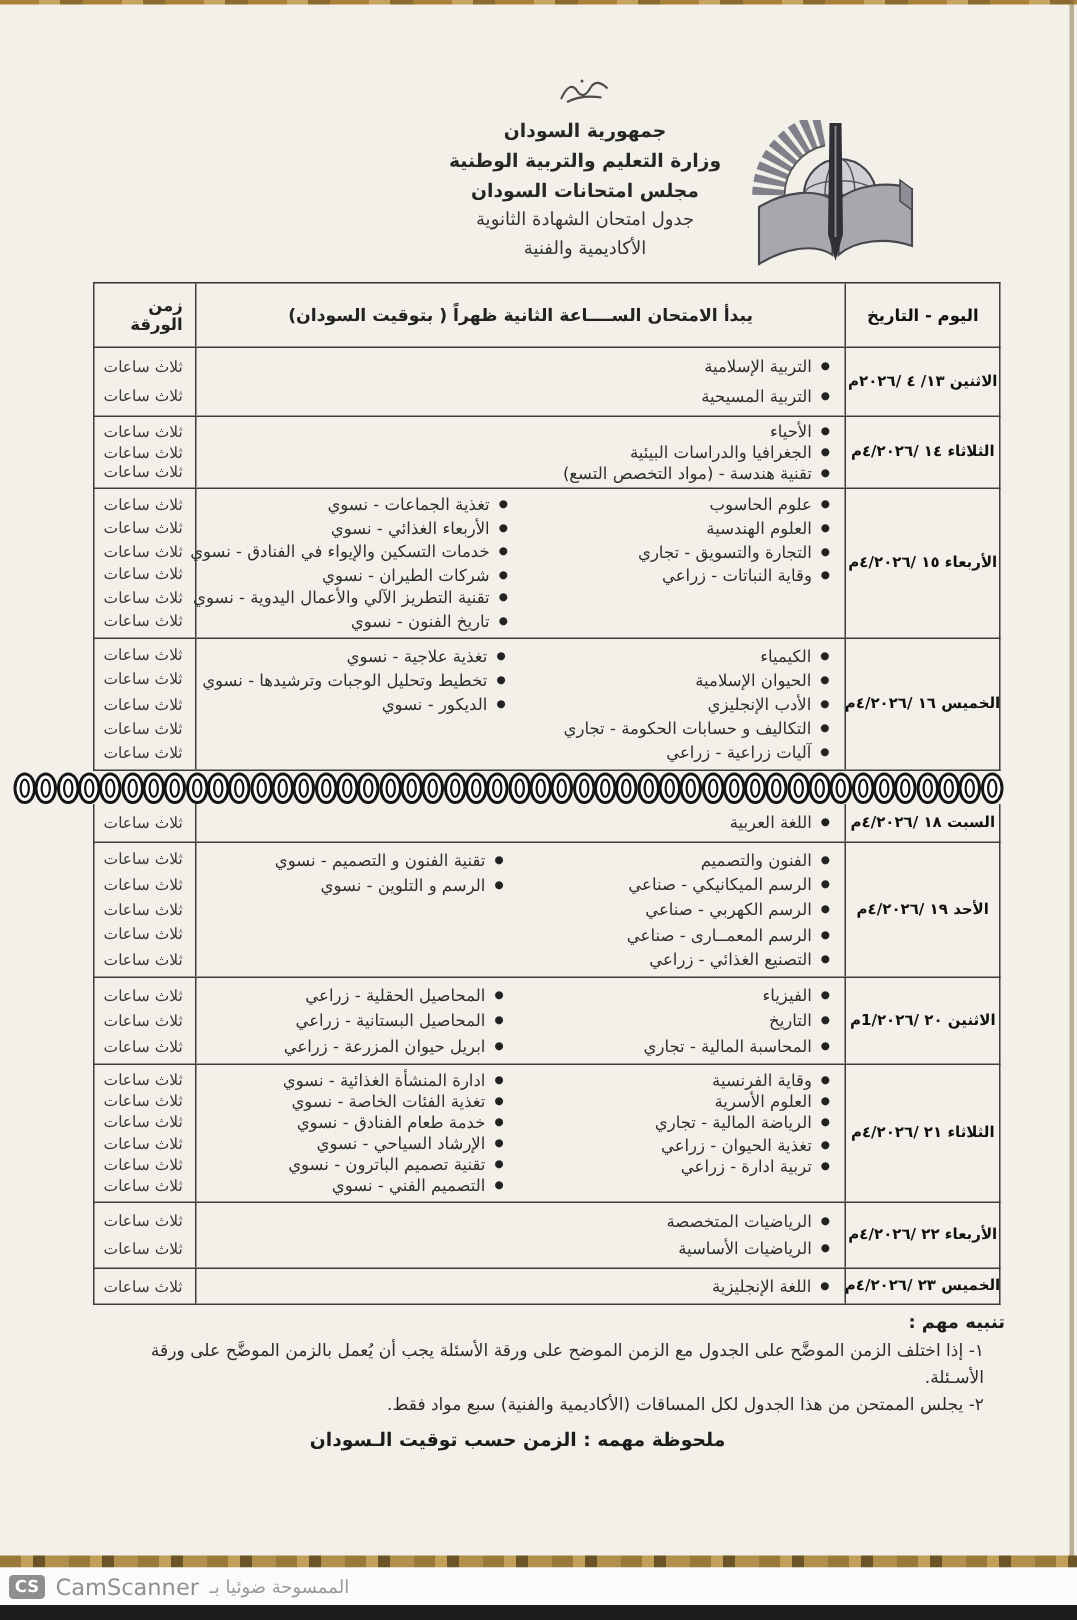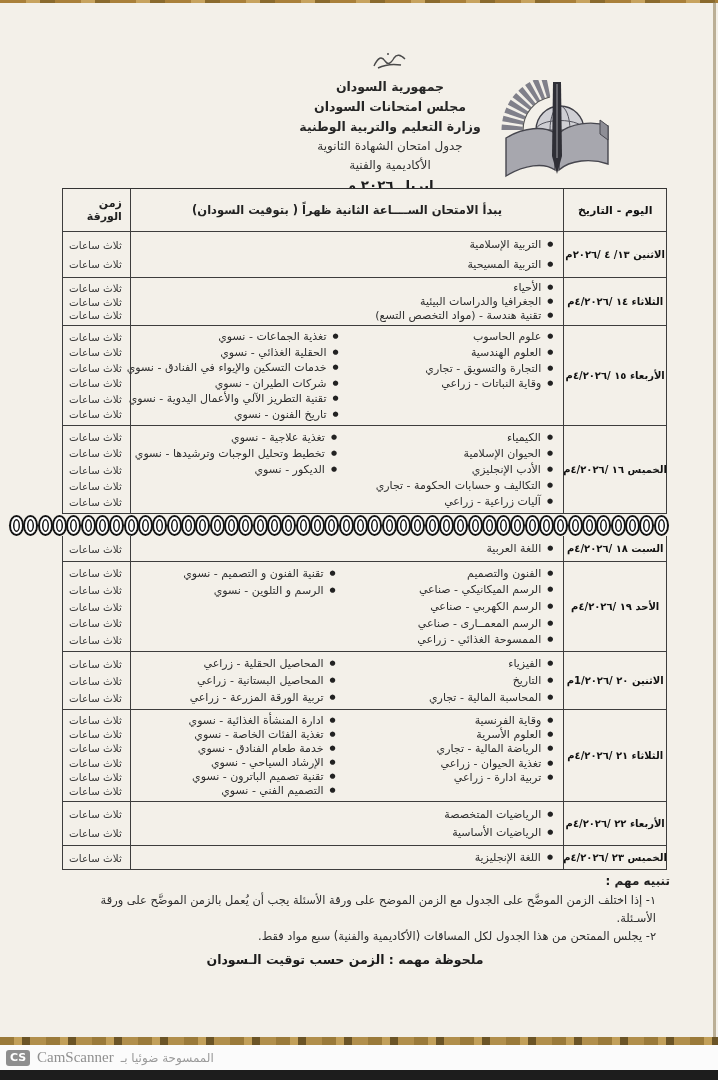--- a/index.html
+++ b/index.html
@@ -10,21 +10,21 @@
   .edge-top{position:absolute;top:0;left:0;width:718px;height:3px;
     background:repeating-linear-gradient(90deg,#a9803a 0 26px,#c7a35f 26px 40px,#8a6a2e 40px 55px);}
   .edge-right{position:absolute;top:2px;left:713px;width:3px;height:1038px;background:#8d7a52;opacity:.55;}
   .edge-bottom{position:absolute;top:1037px;left:0;width:718px;height:8px;
     background:repeating-linear-gradient(90deg,#9a7a3a 0 14px,#c2a05a 14px 22px,#6b5426 22px 30px,#b18f4c 30px 46px);}
   .bottom-bar{position:absolute;top:1070px;left:0;width:718px;height:10px;background:#1d1d1d;}
   .wm-band{position:absolute;top:1045px;left:0;width:718px;height:25px;background:#fbfbfb;
     display:flex;align-items:center;gap:7px;padding-left:6px;box-sizing:border-box;}
   .cs-badge{width:24px;height:16px;background:#8e8e8e;border-radius:3px;color:#fff;
     font-size:11px;font-weight:bold;display:flex;align-items:center;justify-content:center;}
-  .wm-brand{color:#8f8f8f;font-size:15px;font-family:Liberation Serif, serif;}
+  .wm-brand{color:#8f8f8f;font-size:15px;}
   .wm-ar{color:#9a9a9a;font-size:12px;}
   
   .hdr{position:absolute;top:50px;left:248px;width:284px;text-align:center;direction:rtl;}
   .hdr .call{height:24px;}
   .h-b{font-weight:bold;font-size:12.5px;color:#262626;margin:5px 0;}
   .h-r{font-size:12px;color:#333;margin:5px 0;}
   .h-m{font-weight:bold;font-size:13.5px;color:#1d1d1d;margin-top:4px;}
   .logo{position:absolute;top:80px;left:498px;width:116px;height:100px;}
   
   .exam-table{position:absolute;top:188px;left:62px;width:605px;direction:rtl;font-size:11px;}
@@ -82,25 +82,24 @@
   </svg>
 
   <div class="hdr">
     <div class="call">
       <svg width="44" height="22" viewBox="0 0 44 22">
         <path d="M6 16 Q 12 3 17 11 Q 21 17 26 8 Q 30 2 37 9 M10 18 Q 20 13 33 15" fill="none" stroke="#4a4a4a" stroke-width="1.4"></path>
         <circle cx="20" cy="4" r="1" fill="#4a4a4a"></circle>
       </svg>
     </div>
     <div class="h-b">جمهورية السودان</div>
+    <div class="h-b">وزارة التعليم والتربية الوطنية</div>
     <div class="h-b">مجلس امتحانات السودان</div>
-    <div class="h-b">وزارة التعليم والتربية الوطنية</div>
     <div class="h-r">جدول امتحان الشهادة الثانوية</div>
     <div class="h-r">الأكاديمية والفنية</div>
-    <div class="h-m">ابريل ٢٠٢٦ م</div>
   </div>
 
   <div class="exam-table">
     <div class="trow thead first" style="height:44px;">
       <div class="cell day-cell">اليوم - التاريخ</div>
       <div class="cell subjects-cell hcell-exam">يبدأ الامتحان الســــاعة الثانية ظهراً ( بتوقيت السودان)</div>
       <div class="cell time-cell">زمن الورقة</div>
     </div>
     <div id="table-body">
         <div class="trow" style="height: 46px;">
@@ -167,21 +166,21 @@
                 <span>وقاية النباتات - زراعي</span>
               </div>
             </div>
             <div class="list list-left">
               <div class="subj" style="height: 15.6667px;">
                 <div class="blt">●</div>
                 <span>تغذية الجماعات - نسوي</span>
               </div>
               <div class="subj" style="height: 15.6667px;">
                 <div class="blt">●</div>
-                <span>الحقلية الغذائي - نسوي</span>
+                <span>الأربعاء الغذائي - نسوي</span>
               </div>
               <div class="subj" style="height: 15.6667px;">
                 <div class="blt">●</div>
                 <span>خدمات التسكين والإيواء في الفنادق - نسوي</span>
               </div>
               <div class="subj" style="height: 15.6667px;">
                 <div class="blt">●</div>
                 <span>شركات الطيران - نسوي</span>
               </div>
               <div class="subj" style="height: 15.6667px;">
@@ -328,21 +327,21 @@
               <div class="subj" style="height: 16.8px;">
                 <div class="blt">●</div>
                 <span>الرسم الكهربي - صناعي</span>
               </div>
               <div class="subj" style="height: 16.8px;">
                 <div class="blt">●</div>
                 <span>الرسم المعمــارى - صناعي</span>
               </div>
               <div class="subj" style="height: 16.8px;">
                 <div class="blt">●</div>
-                <span>الممسوحة الغذائي - زراعي</span>
+                <span>التصنيع الغذائي - زراعي</span>
               </div>
             </div>
             <div class="list list-left">
               <div class="subj" style="height: 16.8px;">
                 <div class="blt">●</div>
                 <span>تقنية الفنون و التصميم - نسوي</span>
               </div>
               <div class="subj" style="height: 16.8px;">
                 <div class="blt">●</div>
                 <span>الرسم و التلوين - نسوي</span>
@@ -378,21 +377,21 @@
               <div class="subj" style="height: 17.3333px;">
                 <div class="blt">●</div>
                 <span>المحاصيل الحقلية - زراعي</span>
               </div>
               <div class="subj" style="height: 17.3333px;">
                 <div class="blt">●</div>
                 <span>المحاصيل البستانية - زراعي</span>
               </div>
               <div class="subj" style="height: 17.3333px;">
                 <div class="blt">●</div>
-                <span>تربية الورقة المزرعة - زراعي</span>
+                <span>ابريل حيوان المزرعة - زراعي</span>
               </div>
             </div>
           </div>
           <div class="cell time-cell">
             <div class="" style="height: 17.3333px;">ثلاث ساعات</div>
             <div class="" style="height: 17.3333px;">ثلاث ساعات</div>
             <div class="" style="height: 17.3333px;">ثلاث ساعات</div>
           </div>
         </div>
         <div class="trow" style="height: 92px;">

